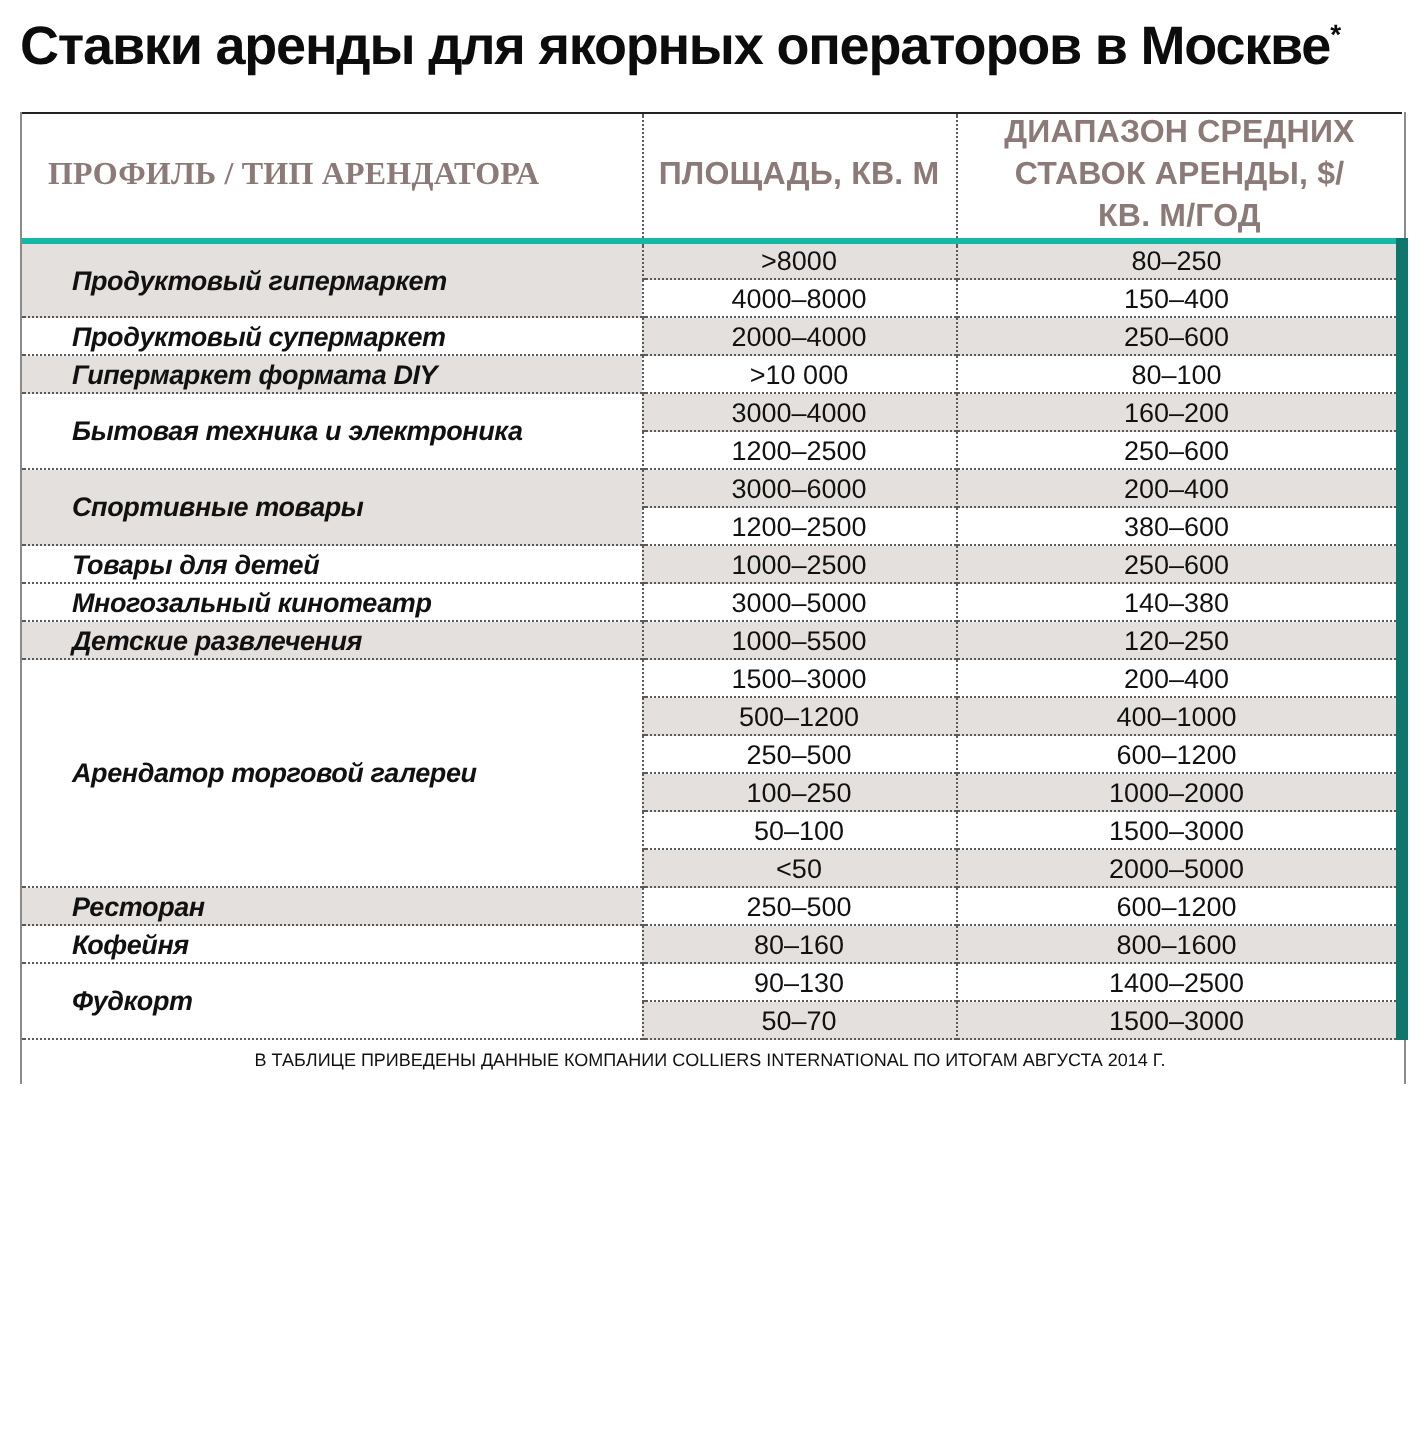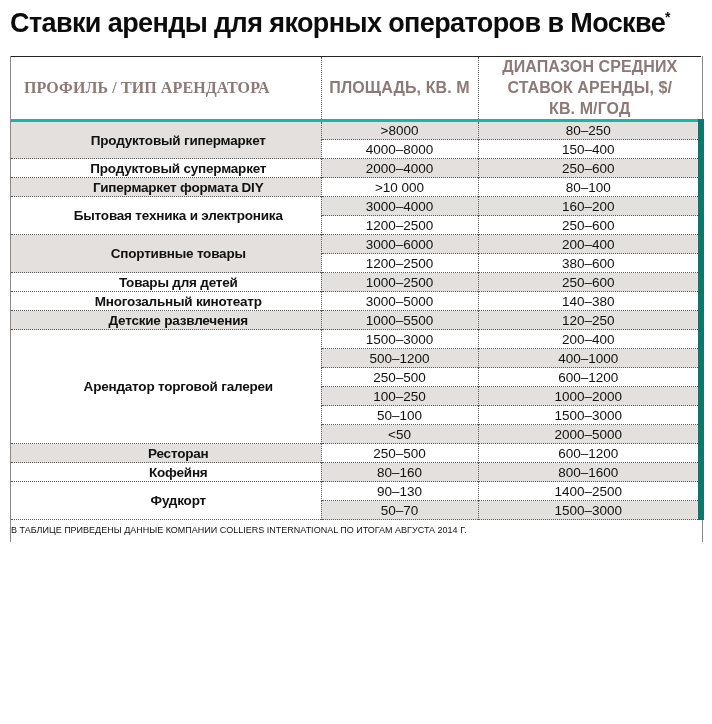--- a/index.html
+++ b/index.html
@@ -45,30 +45,30 @@
   th.col-rate{width:223px;padding:0 16px;line-height:1.3;}
   td{
     height:19px;
     font-size:13.5px;
     text-align:center;
     color:#111111;
     border-top:1px dotted var(--dot);
     padding:0;
   }
   td.col-label{
-    text-align:center;padding-left:25px;
-    font-weight:bold;letter-spacing:-0.2px;
+    text-align:left;padding-left:25px;
+    font-weight:bold;letter-spacing:-0.2px;font-style:italic;
   }
   td.col-area,td.col-rate,th.col-area,th.col-rate{
     border-left:1px dotted var(--dot);
   }
   td.col-rate{border-right:6px solid #0f766e;text-align:center;}
   td.shaded{background:var(--shaded-bg);}
   .source-note{
-    text-align:left;
+    text-align:center;
     font-size:9px;
     color:#111111;
     padding:5px 3px 7px 0;
     letter-spacing:0;
   }
 </style>
 </head>
 <body>
 
 <div class="page">

